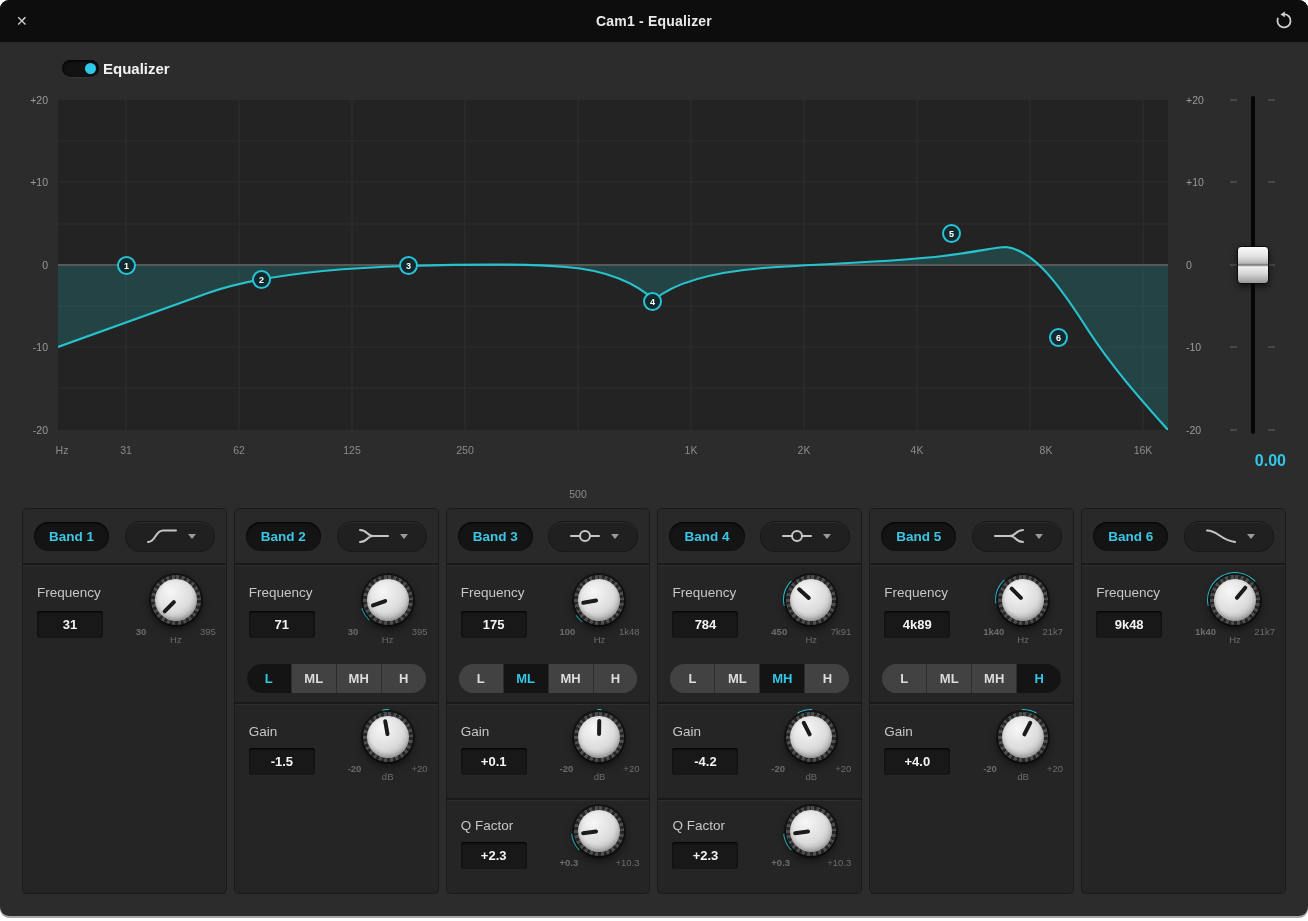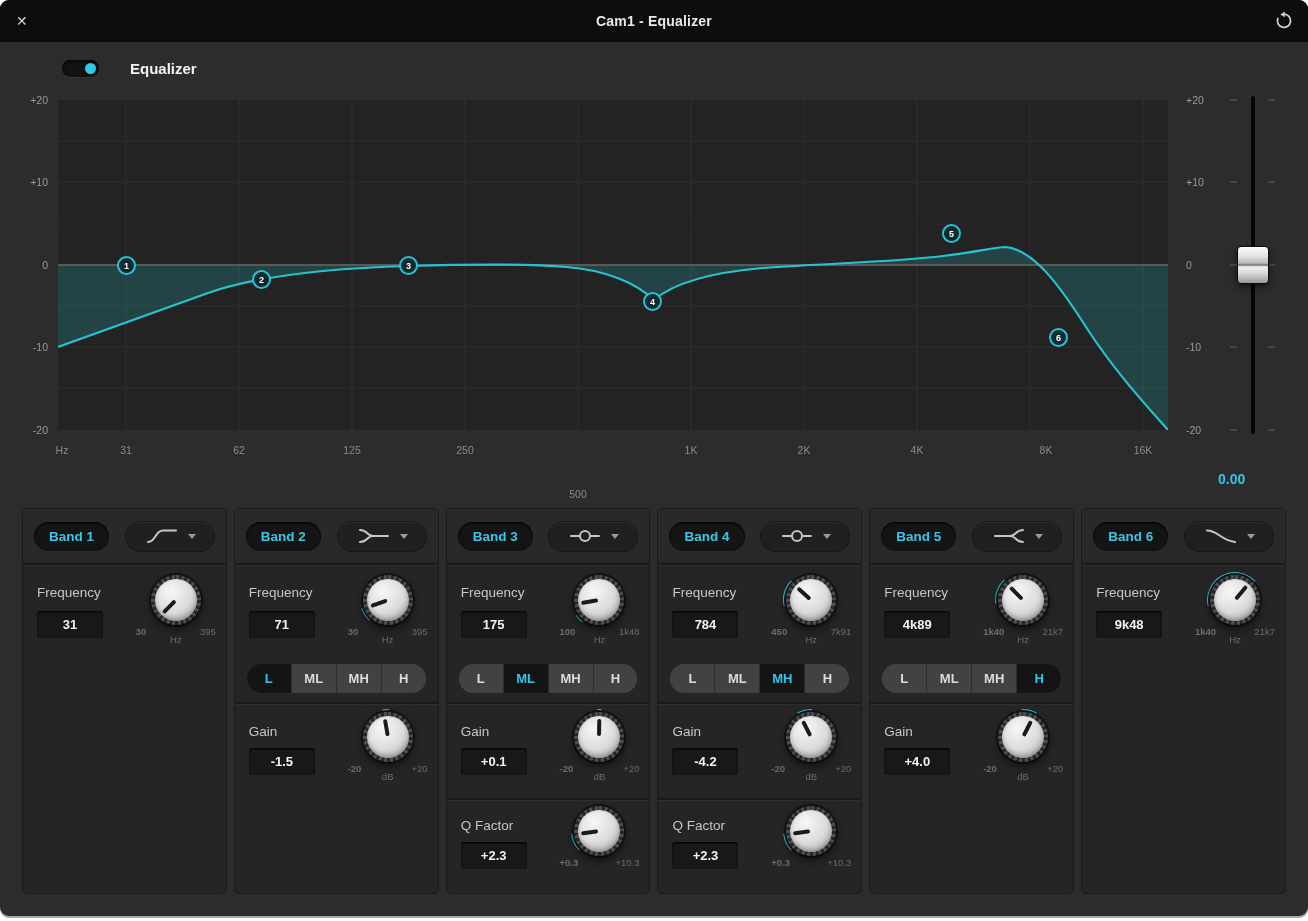--- a/index.html
+++ b/index.html
@@ -6,40 +6,40 @@
     font-family:"Liberation Sans",sans-serif;-webkit-font-smoothing:antialiased;}
   .window{position:relative;width:1308px;height:916px;background:#2c2c2c;border-radius:9px;
     overflow:hidden;box-shadow:0 2px 0 #a8a8a8;}
   
   .titlebar{position:absolute;top:0;left:0;right:0;height:42px;background:#0d0d0d;
     display:flex;align-items:center;justify-content:center;}
   .titlebar .title{color:#e9e9e9;font-size:14px;font-weight:bold;letter-spacing:.2px;}
   .close-btn{position:absolute;left:16px;top:12px;color:#cfcfcf;font-size:14px;line-height:18px;cursor:default;}
   .reset-btn{position:absolute;right:14px;top:11px;width:20px;height:20px;}
   
-  .toggle-row{position:absolute;left:62px;top:60px;display:flex;align-items:center;gap:31px;}
+  .toggle-row{position:absolute;left:62px;top:60px;display:flex;align-items:center;gap:4px;}
   .toggle{position:relative;width:37px;height:17px;border-radius:9px;background:#121212;
     box-shadow:inset 0 1px 3px #000,0 1px 0 rgba(255,255,255,.05);}
   .toggle .dot{position:absolute;right:3px;top:3px;width:11px;height:11px;border-radius:50%;background:#2fc8e8;}
   .toggle-label{color:#f2f2f2;font-weight:bold;font-size:15px;}
   
   .plot{position:absolute;left:58px;top:100px;width:1110px;height:330px;background:#232323;}
   .axis-label{position:absolute;color:#9a9a9a;font-size:10.5px;}
   .freq-label{position:absolute;top:444px;color:#8b8b8b;font-size:10.5px;transform:translateX(-50%);}
   .node{position:absolute;width:19px;height:19px;border-radius:50%;background:#10292c;
     border:2px solid #29c2d6;color:#fff;font-size:9px;font-weight:bold;
     display:flex;align-items:center;justify-content:center;box-sizing:border-box;}
   
   .fader-track{position:absolute;left:1251px;top:96px;width:4px;height:338px;background:#060606;border-radius:2px;}
   .fader-tick{position:absolute;height:2px;background:#474747;}
   .fader-handle{position:absolute;left:1237px;top:246px;width:32px;height:38px;border-radius:4px;
     border:1px solid #0c0c0c;box-sizing:border-box;box-shadow:0 3px 6px rgba(0,0,0,.55);
     background:linear-gradient(180deg,#fbfbfb 0%,#e2e2e2 26%,#b8b8b8 45%,#707070 50%,#f0f0f0 55%,#d6d6d6 74%,#989898 100%);}
-  .fader-value{position:absolute;left:1218px;top:471px;width:68px;text-align:left;
-    color:#2fc8e8;font-weight:bold;font-size:14px;}
+  .fader-value{position:absolute;left:1218px;top:452px;width:68px;text-align:right;
+    color:#2fc8e8;font-weight:bold;font-size:16px;}
   
   .bands{position:absolute;left:22px;top:508px;width:1264px;height:386px;display:flex;gap:7px;}
   .band{flex:1;background:#252525;border:1px solid #1a1a1a;border-radius:5px;
     display:flex;flex-direction:column;box-sizing:border-box;overflow:hidden;}
   .band-header{height:54px;min-height:54px;background:#292929;display:flex;align-items:center;
     justify-content:space-between;padding:0 11px;}
   .band-pill{background:#141414;color:#3cc6e6;font-weight:bold;font-size:13.5px;
     padding:7px 15px;border-radius:15px;box-shadow:inset 0 1px 2px #000;}
   .shape-dd{width:88px;height:29px;background:#202020;border:1px solid #171717;border-radius:15px;
     display:flex;align-items:center;justify-content:center;gap:8px;

